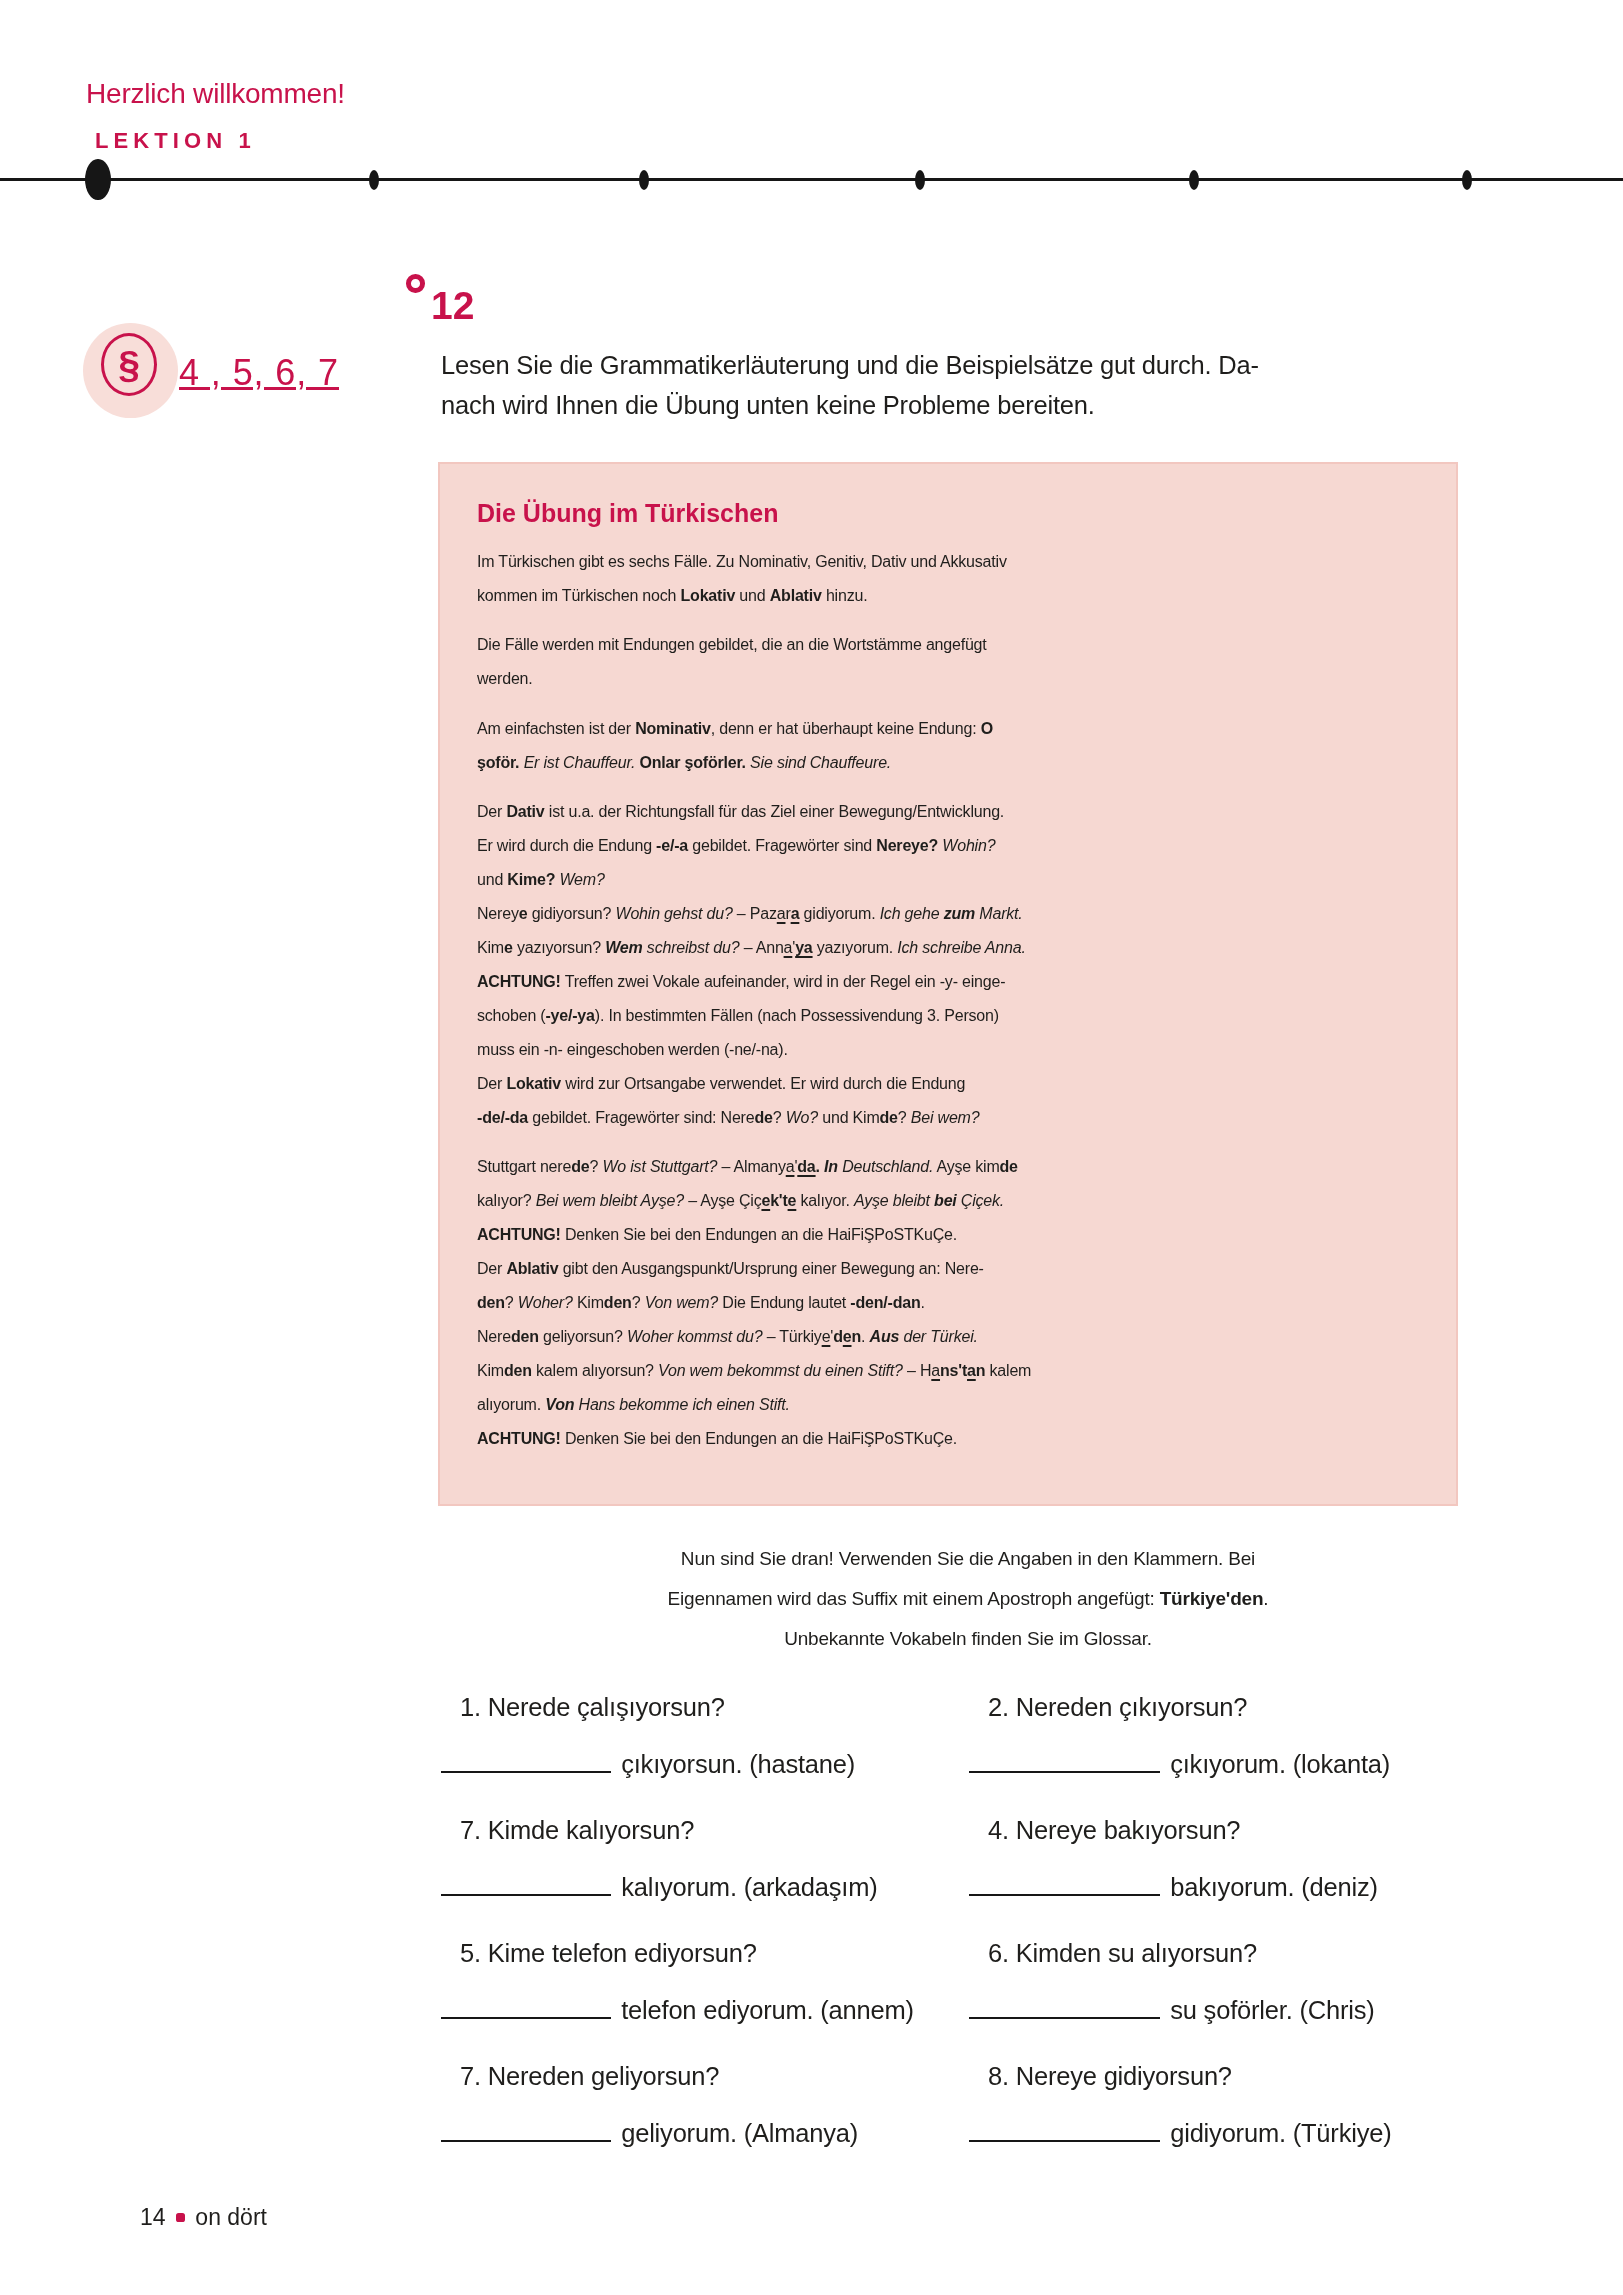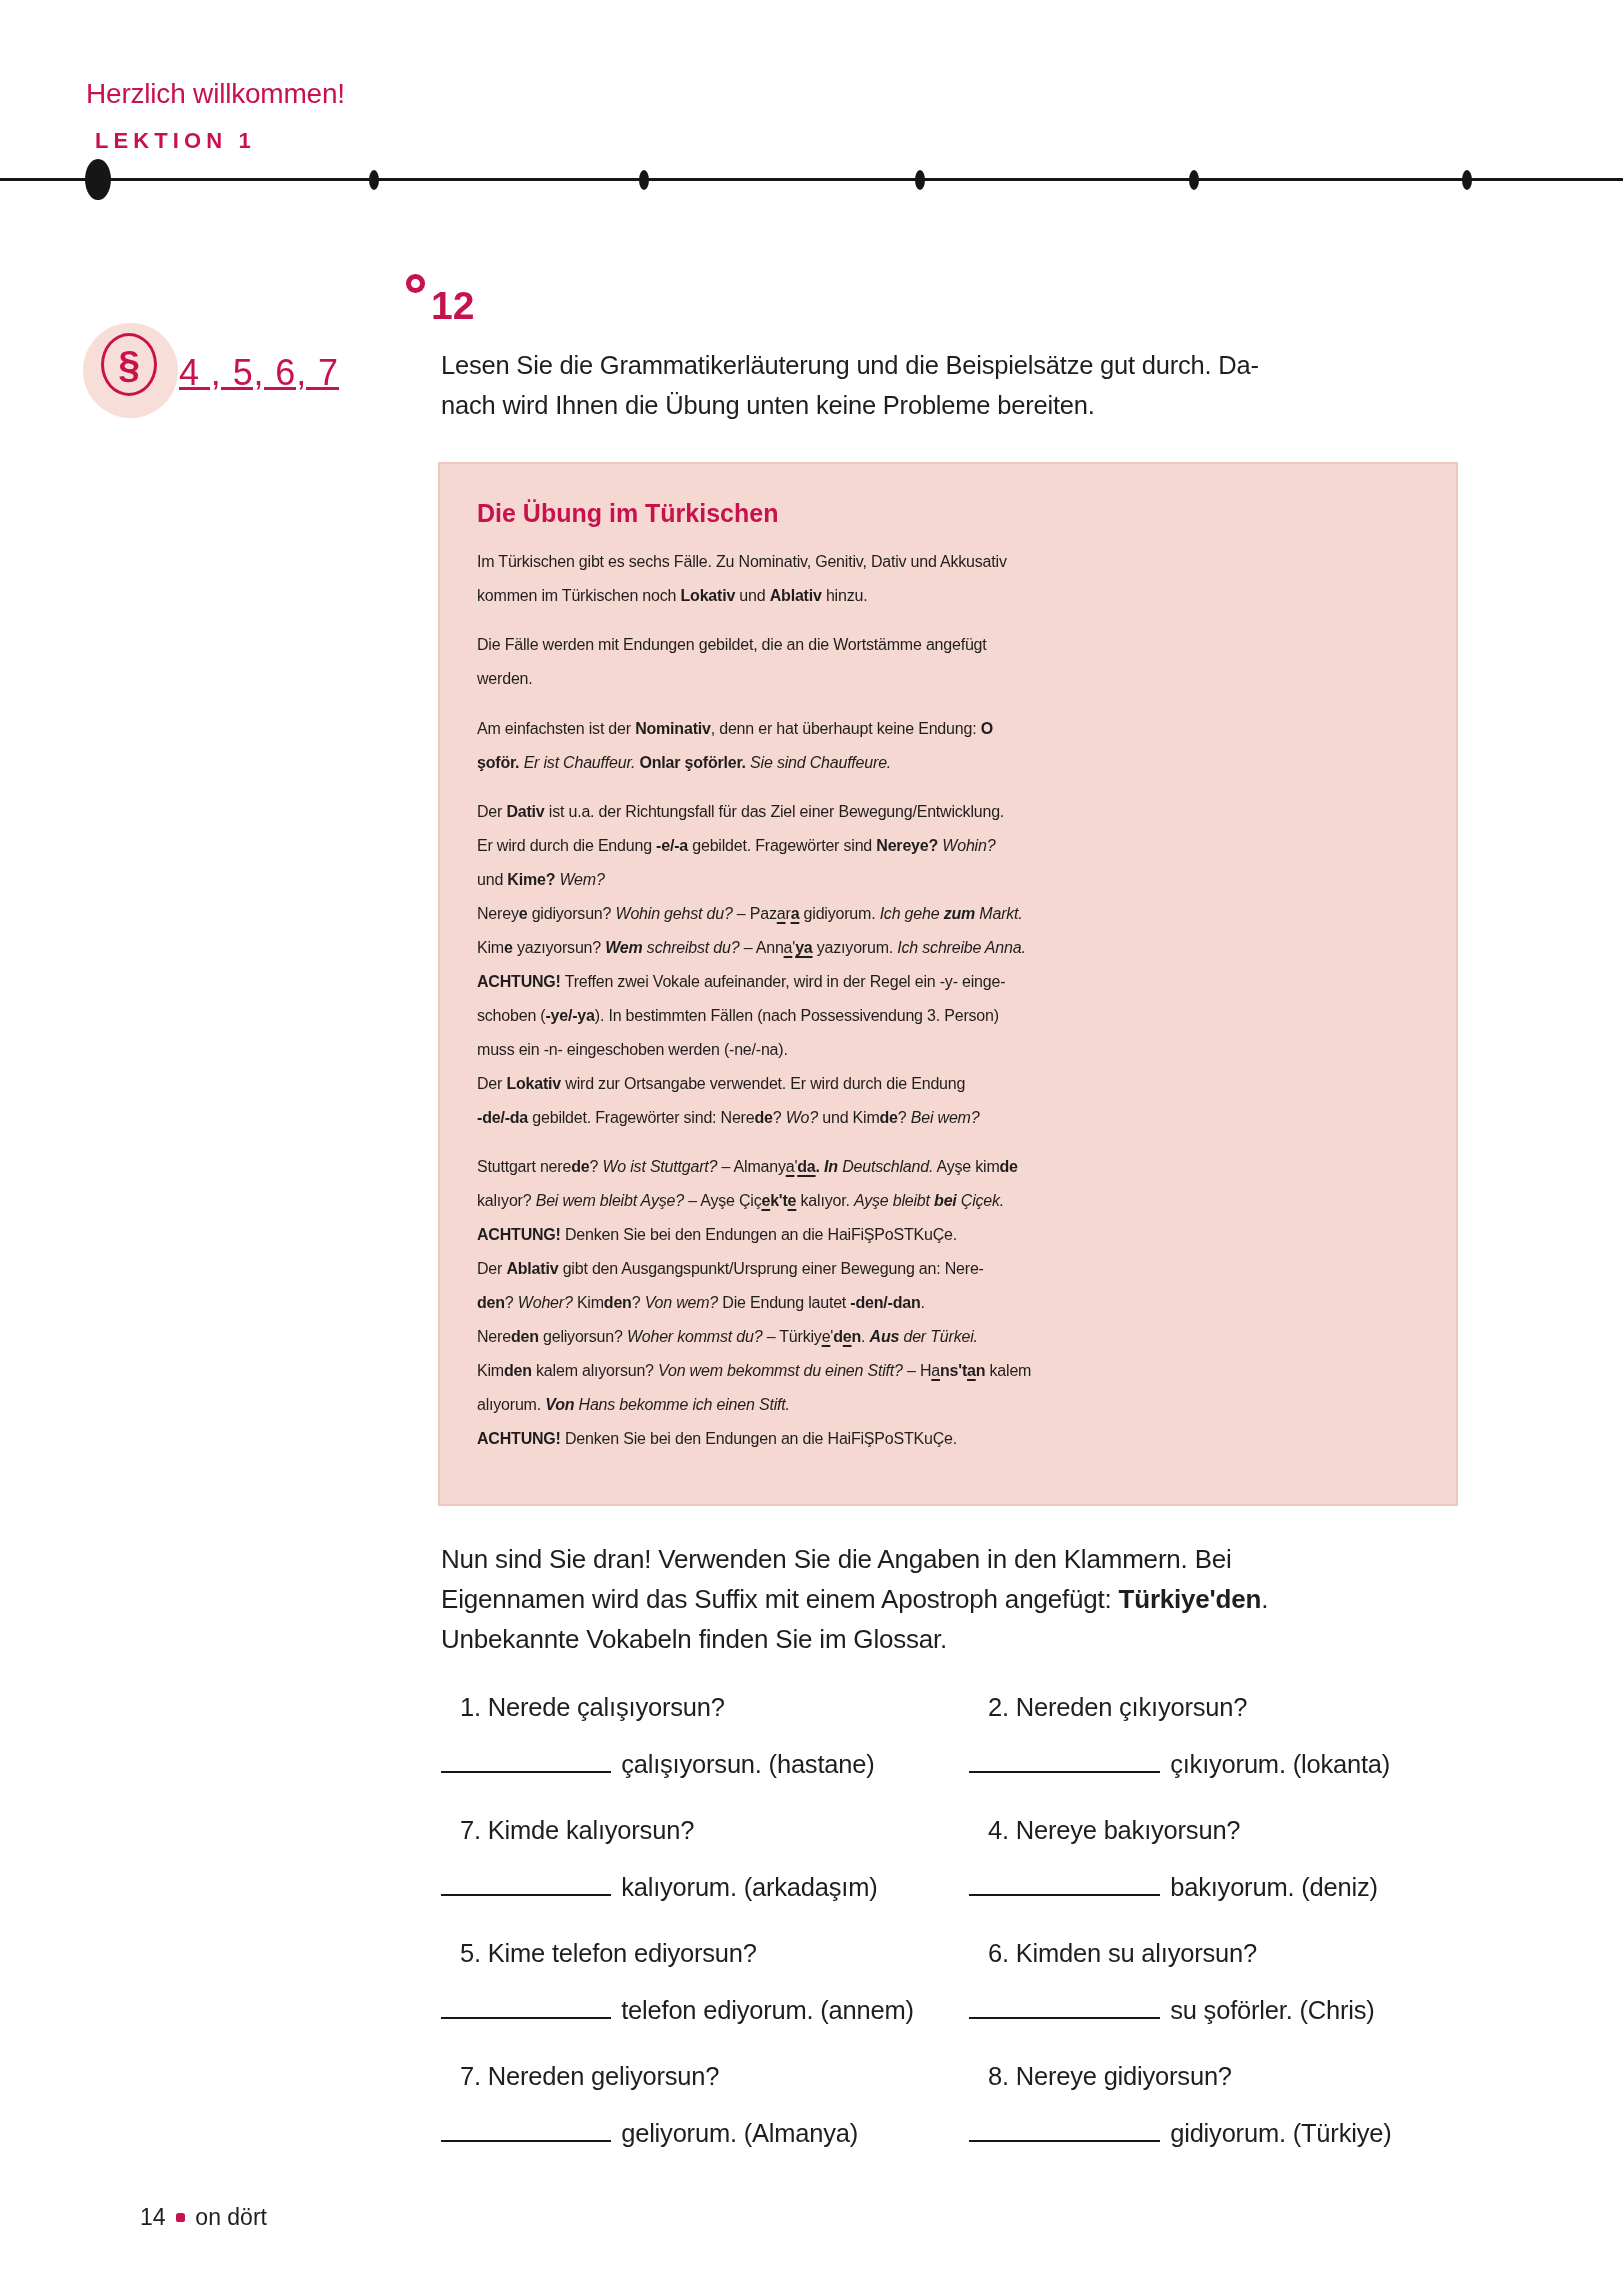--- a/index.html
+++ b/index.html
@@ -80,21 +80,21 @@
     margin:0 0 15.3px 0;
   }
   .gbox p:last-child{margin-bottom:0;}
   .gbox u, .intro u{
     text-decoration-thickness:1.7px;
     text-underline-offset:3.4px;
   }
   
   .task{
     position:absolute;left:441px;top:1539px;width:1054px;
-    font-size:26px;line-height:40px;letter-spacing:-0.2px;
+    font-size:19px;line-height:40px;letter-spacing:-0.2px;text-align:center;
   }
   
   .exercises{
     position:absolute;left:441px;top:1694px;width:1114px;
     display:grid;grid-template-columns:528px 1fr;
   }
   .qa{height:123px;}
   .qa .q{font-size:25.5px;line-height:27px;letter-spacing:-0.2px;margin-left:19px;}
   .qa .a{margin-top:30px;font-size:25.5px;line-height:27px;letter-spacing:-0.2px;white-space:nowrap;}
   .blank{
@@ -149,21 +149,21 @@
   <p>Am einfachsten ist der <b>Nominativ</b>, denn er hat überhaupt keine Endung: <b>O<br>şoför.</b> <i>Er ist Chauffeur.</i> <b>Onlar şoförler.</b> <i>Sie sind Chauffeure.</i></p>
   <p>Der <b>Dativ</b> ist u.a. der Richtungsfall für das Ziel einer Bewegung/Entwicklung.<br>Er wird durch die Endung <b>-e/-a</b> gebildet. Fragewörter sind <b>Nereye?</b> <i>Wohin?</i><br>und <b>Kime?</b> <i>Wem?</i><br>Nerey<b>e</b> gidiyorsun? <i>Wohin gehst du?</i> – Paz<u>a</u>r<b><u>a</u></b> gidiyorum. <i>Ich gehe</i> <b><i>zum</i></b> <i>Markt.</i><br>Kim<b>e</b> yazıyorsun? <b><i>Wem</i></b> <i>schreibst du?</i> – Ann<u>a</u>'<b><u>ya</u></b> yazıyorum. <i>Ich schreibe Anna.</i><br><b>ACHTUNG!</b> Treffen zwei Vokale aufeinander, wird in der Regel ein -y- einge-<br>schoben (<b>-ye/-ya</b>). In bestimmten Fällen (nach Possessivendung 3. Person)<br>muss ein -n- eingeschoben werden (-ne/-na).<br>Der <b>Lokativ</b> wird zur Ortsangabe verwendet. Er wird durch die Endung<br><b>-de/-da</b> gebildet. Fragewörter sind: Nere<b>de</b>? <i>Wo?</i> und Kim<b>de</b>? <i>Bei wem?</i></p>
   <p>Stuttgart nere<b>de</b>? <i>Wo ist Stuttgart?</i> – Almany<u>a</u>'<b><u>da</u>.</b> <b><i>In</i></b> <i>Deutschland.</i> Ayşe kim<b>de</b><br>kalıyor? <i>Bei wem bleibt Ayşe?</i> – Ayşe Çiç<b><u>e</u>k't<u>e</u></b> kalıyor. <i>Ayşe bleibt</i> <b><i>bei</i></b> <i>Çiçek.</i><br><b>ACHTUNG!</b> Denken Sie bei den Endungen an die HaiFiŞPoSTKuÇe.<br>Der <b>Ablativ</b> gibt den Ausgangspunkt/Ursprung einer Bewegung an: Nere-<br><b>den</b>? <i>Woher?</i> Kim<b>den</b>? <i>Von wem?</i> Die Endung lautet <b>-den/-dan</b>.<br>Nere<b>den</b> geliyorsun? <i>Woher kommst du?</i> – Türkiy<u>e</u>'<b>d<u>e</u>n</b>. <b><i>Aus</i></b> <i>der Türkei.</i><br>Kim<b>den</b> kalem alıyorsun? <i>Von wem bekommst du einen Stift?</i> – H<u>a</u><b>ns't<u>a</u>n</b> kalem<br>alıyorum. <b><i>Von</i></b> <i>Hans bekomme ich einen Stift.</i><br><b>ACHTUNG!</b> Denken Sie bei den Endungen an die HaiFiŞPoSTKuÇe.</p>
 </div>
 
 <div class="task">Nun sind Sie dran! Verwenden Sie die Angaben in den Klammern. Bei<br>Eigennamen wird das Suffix mit einem Apostroph angefügt: <b>Türkiye'den</b>.<br>Unbekannte Vokabeln finden Sie im Glossar.</div>
 
 <div class="exercises">
   <div class="qa">
     <div class="q">1. Nerede çalışıyorsun?</div>
-    <div class="a"><span class="blank"></span><span>çalışıyorsun. (hastane)</span></div>
+    <div class="a"><span class="blank"></span><span>çıkıyorsun. (hastane)</span></div>
   </div>
   <div class="qa">
     <div class="q">2. Nereden çıkıyorsun?</div>
     <div class="a"><span class="blank"></span><span>çıkıyorum. (lokanta)</span></div>
   </div>
   <div class="qa">
     <div class="q">7. Kimde kalıyorsun?</div>
     <div class="a"><span class="blank"></span><span>kalıyorum. (arkadaşım)</span></div>
   </div>
   <div class="qa">

